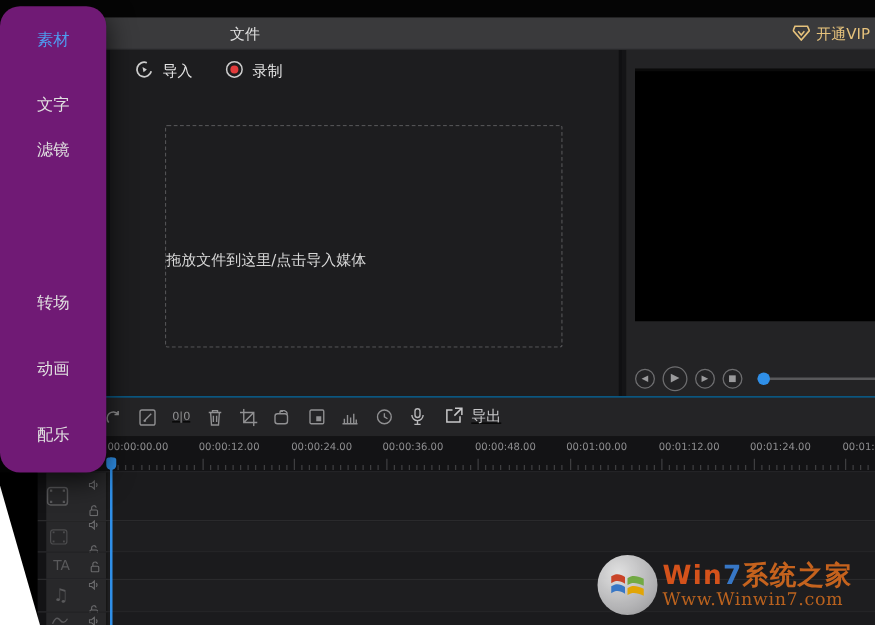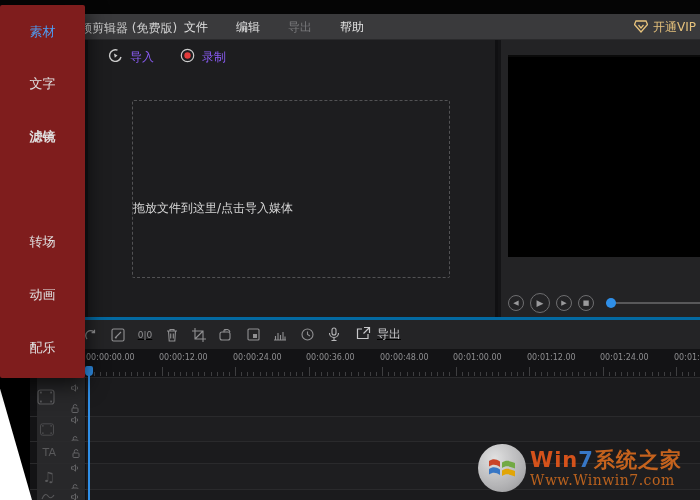--- a/index.html
+++ b/index.html
@@ -7,31 +7,31 @@
     font-family:"DejaVu Sans","Liberation Sans",sans-serif; }
   #stage { position:relative; width:700px; height:500px; background:#050505; overflow:hidden; }
 
   
   #app { position:absolute; left:30px; top:14px; width:670px; height:486px; background:#141416; }
 
   
   #titlebar { position:absolute; left:0; top:0; width:670px; height:26px; background:#3a3a3c;
     border-bottom:1px solid #2a2a2c; }
   #app-title { position:absolute; left:50px; top:6px; font-size:12px; color:#cfcfcf; white-space:nowrap; }
-  .menu-row { position:absolute; left:140px; top:0; height:26px; display:flex; align-items:center; }
+  .menu-row { position:absolute; left:140px; top:0; height:26px; display:flex; align-items:center;flex-direction:column; }
   .menu-item { font-size:12px; color:#e2e2e2; padding:0 14px; height:26px; line-height:26px; cursor:default; }
   .menu-item.disabled { color:#79797b; }
   #vip { position:absolute; right:4px; top:0; height:26px; display:flex; align-items:center; gap:5px; }
   #vip .vip-label { font-size:12px; color:#e6c27c; }
 
   
   #media-panel { position:absolute; left:58px; top:26px; width:410px; height:277px; background:#1d1d1f;
     border-right:3px solid #101012; }
   .media-toolbar { position:absolute; left:0; top:0; width:100%; height:34px; display:flex; align-items:center; }
-  .mt-btn { display:flex; align-items:center; gap:7px; color:#8b5cf6; font-size:12px; margin-left:20px; }
+  .mt-btn { display:flex; align-items:center; gap:7px; color:#e5e5e5; font-size:12px; margin-left:20px; }
   #media-dropdown { position:absolute; right:8px; top:9px; width:88px; height:20px; background:#060607;
     display:flex; align-items:center; justify-content:space-between; padding:0 8px; }
   #media-dropdown .dd-value { color:#f0f0f0; font-size:12px; }
   #media-dropdown .dd-arrow { width:0; height:0; border-left:5px solid transparent;
     border-right:5px solid transparent; border-top:6px solid #3d8fe8; }
   #dropzone { position:absolute; left:44px; top:60px; width:318px; height:178px;
     border:1px dashed #525254; border-radius:2px; }
   #dropzone-text { position:absolute; left:0; top:99px; width:100%; text-align:left;
     color:#d8d8d8; font-size:12px; }
 
@@ -44,21 +44,21 @@
   .pv-btn { width:16px; height:16px; border:1px solid #6e6e70; border-radius:50%; color:#9a9a9c;
     font-size:7px; display:flex; align-items:center; justify-content:center; margin-right:6px; }
   .pv-btn.play { width:20px; height:20px; font-size:9px; }
   #pv-slider { position:relative; flex:1; height:2px; background:#58585a; margin-left:6px; }
   #pv-thumb { position:absolute; left:0; top:-4px; width:10px; height:10px; border-radius:50%; background:#2f8fe8; }
   #aspect-row { position:absolute; left:7px; top:278px; font-size:11px; color:#9a9a9c; }
   #aspect-row .aspect-value { color:#6a6ae8; margin-left:6px; }
 
   
   #edit-toolbar { position:absolute; left:0; top:303px; width:670px; height:32px; background:#242426;
-    border-top:3px solid #0369a1; display:flex; align-items:center;text-decoration:underline; }
+    border-top:1px solid #0369a1; display:flex; align-items:center;text-decoration:underline; }
   .tool-icon { width:16px; height:16px; margin-left:11px; display:flex; align-items:center;
     justify-content:center; color:#909092; }
   .tool-icon svg { display:block; }
   #export-group { display:flex; align-items:center; gap:6px; margin-left:14px; color:#c8c8ca; font-size:12px; }
 
   
   #timeline { position:absolute; left:0; top:335px; width:670px; height:151px; background:#131315; }
   #ruler { position:absolute; left:0; top:0; width:670px; height:28px; }
   .ruler-label { position:absolute; top:4px; font-size:8px; color:#8e8e90; white-space:nowrap; letter-spacing:0; }
   #ticks { position:absolute; left:0; top:16px; width:670px; height:12px; }
@@ -73,22 +73,22 @@
   .track-lane { position:absolute; left:56px; top:0; right:0; height:100%; }
   .lane-a { background:#1b1b1d; } .lane-b { background:#1e1e20; }
   .ta-glyph { font-size:11px; color:#59595b; letter-spacing:0; }
   .note-glyph { font-size:14px; color:#59595b; }
 
   #playhead-line { position:absolute; left:58px; top:17px; width:2px; height:134px; background:#2f8fe8; }
   #playhead-head { position:absolute; left:55px; top:17px; width:8px; height:10px; background:#2f8fe8;
     border-radius:2px 2px 4px 4px; }
 
   
-  #sidebar { position:absolute; left:0; top:5px; width:85px; height:373px; background:#7f1d1d;
-    border-radius:2px; box-shadow:0 6px 22px rgba(0,0,0,0.75); z-index:50; }
+  #sidebar { position:absolute; left:0; top:5px; width:85px; height:373px; background:#701a75;
+    border-radius:16px; box-shadow:0 6px 22px rgba(0,0,0,0.75); z-index:50; }
   .sb-item { position:absolute; left:0; width:85px; height:30px; display:flex; align-items:center;
     justify-content:center; font-size:13px; color:#e0e0e0; cursor:default; }
   .sb-item.active { color:#4f9bf0; }
 
   
   #left-void { position:absolute; left:0; top:378px; width:30px; height:122px; background:#000; }
   #corner-wrap { position:absolute; left:0; top:385px; width:32px; height:115px; overflow:hidden; }
   #corner-tri { position:absolute; left:-1px; top:0; width:0; height:0;
     border-bottom:115px solid #ffffff; border-right:33px solid transparent; }
 
@@ -105,21 +105,20 @@
     margin-top:1px; letter-spacing:0.5px; }
 </style>
 </head>
 <body>
 
 <div id="stage">
 
   <div id="app">
 
     <div id="titlebar">
-      <span id="app-title">频剪辑器 (免费版)</span>
       <div class="menu-row">
         <span class="menu-item">文件</span>
         <span class="menu-item">编辑</span>
         <span class="menu-item disabled">导出</span>
         <span class="menu-item">帮助</span>
       </div>
       <div id="vip">
         <span>
           <svg width="14" height="13" viewBox="0 0 14 13">
             <path d="M2 1 H12 L13.5 4.5 L7 12 L0.5 4.5 Z" fill="none" stroke="#e6c27c" stroke-width="1.3"></path>
@@ -462,21 +461,21 @@
     </div>
   </div>
 
   <div id="sidebar">
     <div class="sb-item active" style="top:12px;">
         <span>素材</span>
       </div>
     <div class="sb-item" style="top:64px;">
         <span>文字</span>
       </div>
-    <div class="sb-item" style="top:117px;font-weight:bold;">
+    <div class="sb-item" style="top:100px;">
         <span>滤镜</span>
       </div>
     <div class="sb-item" style="top:275px;">
         <span>动画</span>
       </div>
     <div class="sb-item" style="top:222px;">
         <span>转场</span>
       </div>
     <div class="sb-item" style="top:328px;">
         <span>配乐</span>

